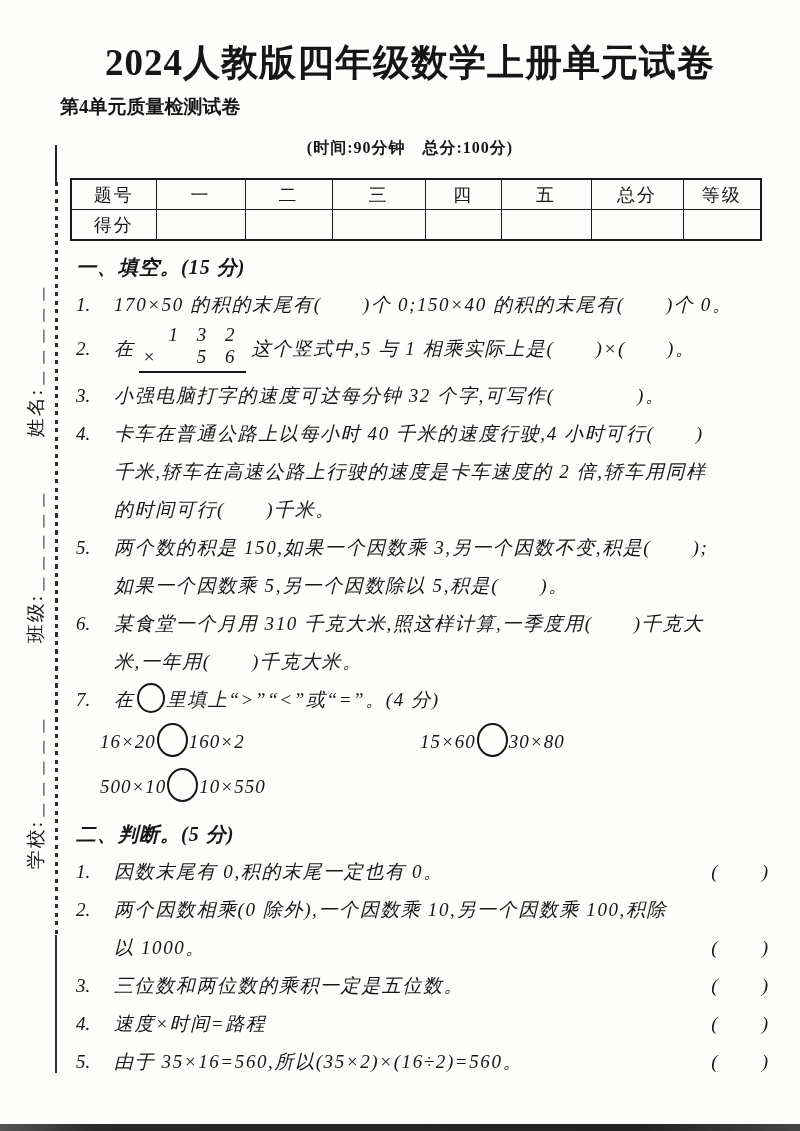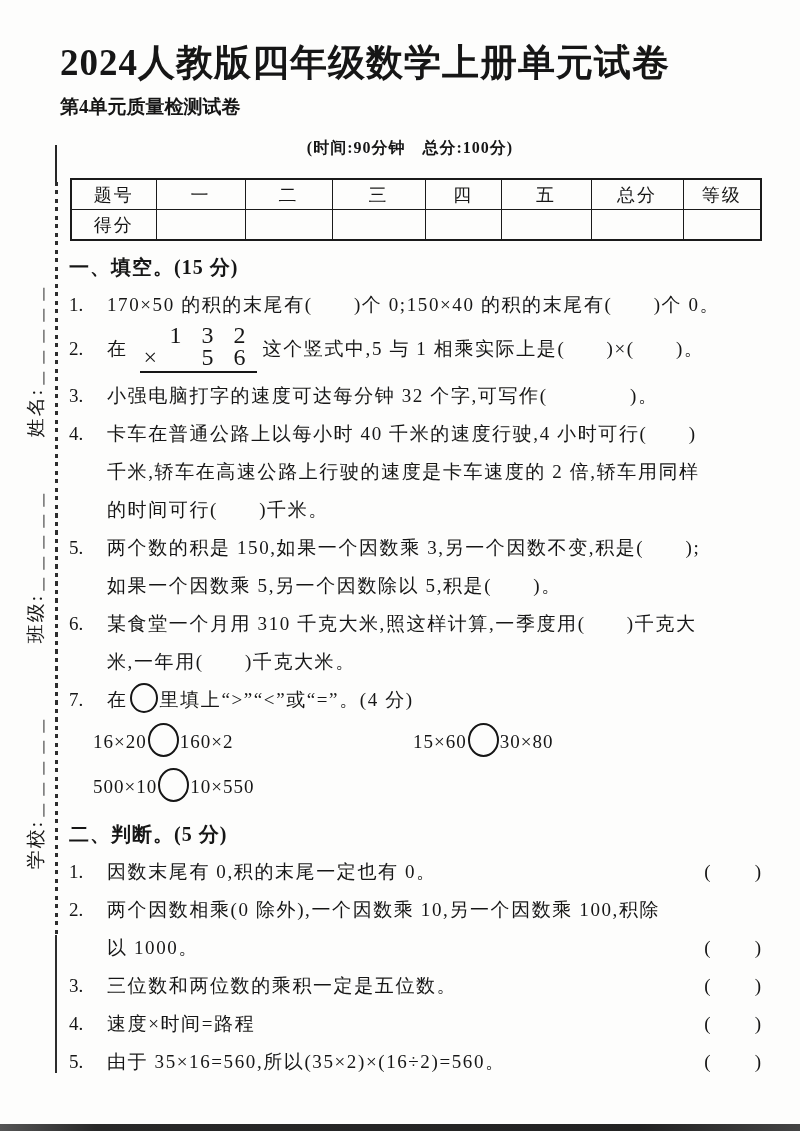--- a/index.html
+++ b/index.html
@@ -1,21 +1,21 @@
 <!DOCTYPE html>
 <html><head>
 <meta charset="utf-8">
 <style>
   html,body{margin:0;padding:0;}
   body{width:800px;height:1131px;overflow:hidden;background:#f4f4f2;}
   .page{position:relative;width:800px;height:1131px;background:#fdfdfc;
         font-family:"Liberation Serif","DejaVu Serif",serif;color:#161616;overflow:hidden;}
 
   
-  .doc-title{position:absolute;top:38px;left:60px;width:700px;
+  .doc-title{position:absolute;top:38px;left:60px;width:700px;text-align:center;
              font-size:37px;font-weight:900;letter-spacing:1px;}
   .doc-subtitle{position:absolute;top:94px;left:60px;width:700px;text-align:left;
              font-size:19px;font-weight:800;}
   .doc-meta{position:absolute;top:138px;left:60px;width:700px;text-align:center;
              font-size:16px;font-weight:700;letter-spacing:1px;}
 
   
   .score-table{position:absolute;left:70px;top:178px;border-collapse:collapse;table-layout:fixed;padding-left:24px;}
   .score-table td{border:1.5px solid #1b1b1b;height:29px;text-align:center;
              font-size:18px;letter-spacing:2px;padding:0;}
@@ -23,30 +23,30 @@
 
   
   .fold-solid-top{position:absolute;left:55px;top:145px;width:2px;height:37px;background:#262626;}
   .fold-dotted{position:absolute;left:55px;top:182px;width:2.5px;height:753px;
        background:repeating-linear-gradient(to bottom,#2d2d2d 0 4px,transparent 4px 8.5px);}
   .fold-solid-bottom{position:absolute;left:55px;top:935px;width:2px;height:138px;background:#2d2d2d;}
   .side-label{position:absolute;left:-74px;width:220px;height:26px;transform:rotate(-90deg);
        font-size:19px;letter-spacing:2px;text-align:center;white-space:nowrap;}
 
   
-  .content{position:absolute;left:69px;top:248px;width:700px;
-       font-size:19px;line-height:38px;letter-spacing:1.6px;}
+  .content{position:absolute;left:76px;top:248px;width:700px;
+       font-size:19px;line-height:38px;letter-spacing:1.6px;font-style:italic;}
   .sec-heading{font-weight:800;font-size:20px;letter-spacing:1px;}
   .q{padding-left:38px;}
   .qnum{display:inline-block;width:38px;margin-left:-38px;letter-spacing:0;}
   .qtext{white-space:pre-line;}
 
   
-  .vstack{display:inline-block;vertical-align:middle;margin:0 6px 4px 12px;line-height:22px;
-          font-size:24px;letter-spacing:0;}
+  .vstack{display:inline-block;vertical-align:middle;margin:0 6px 4px 4px;line-height:22px;
+          font-size:19px;letter-spacing:0;}
   .vs-top{display:block;text-align:right;padding:0 4px 0 30px;letter-spacing:7px;}
   .vs-bottom{display:flex;justify-content:space-between;align-items:flex-end;gap:14px;
           border-bottom:2px solid #161616;padding:0 4px 3px 4px;letter-spacing:7px;}
 
   
   .circle{display:inline-block;width:24px;height:26px;border:2px solid #161616;border-radius:50%;
           vertical-align:-7px;margin:0 2px;background:transparent;}
   .cmp-grid{display:grid;grid-template-columns:320px 1fr;padding-left:24px;}
   .cmp-item{line-height:45px;letter-spacing:1px;}
   .cmp-item .circle{width:27px;height:30px;margin:0 1px;vertical-align:-9px;}

